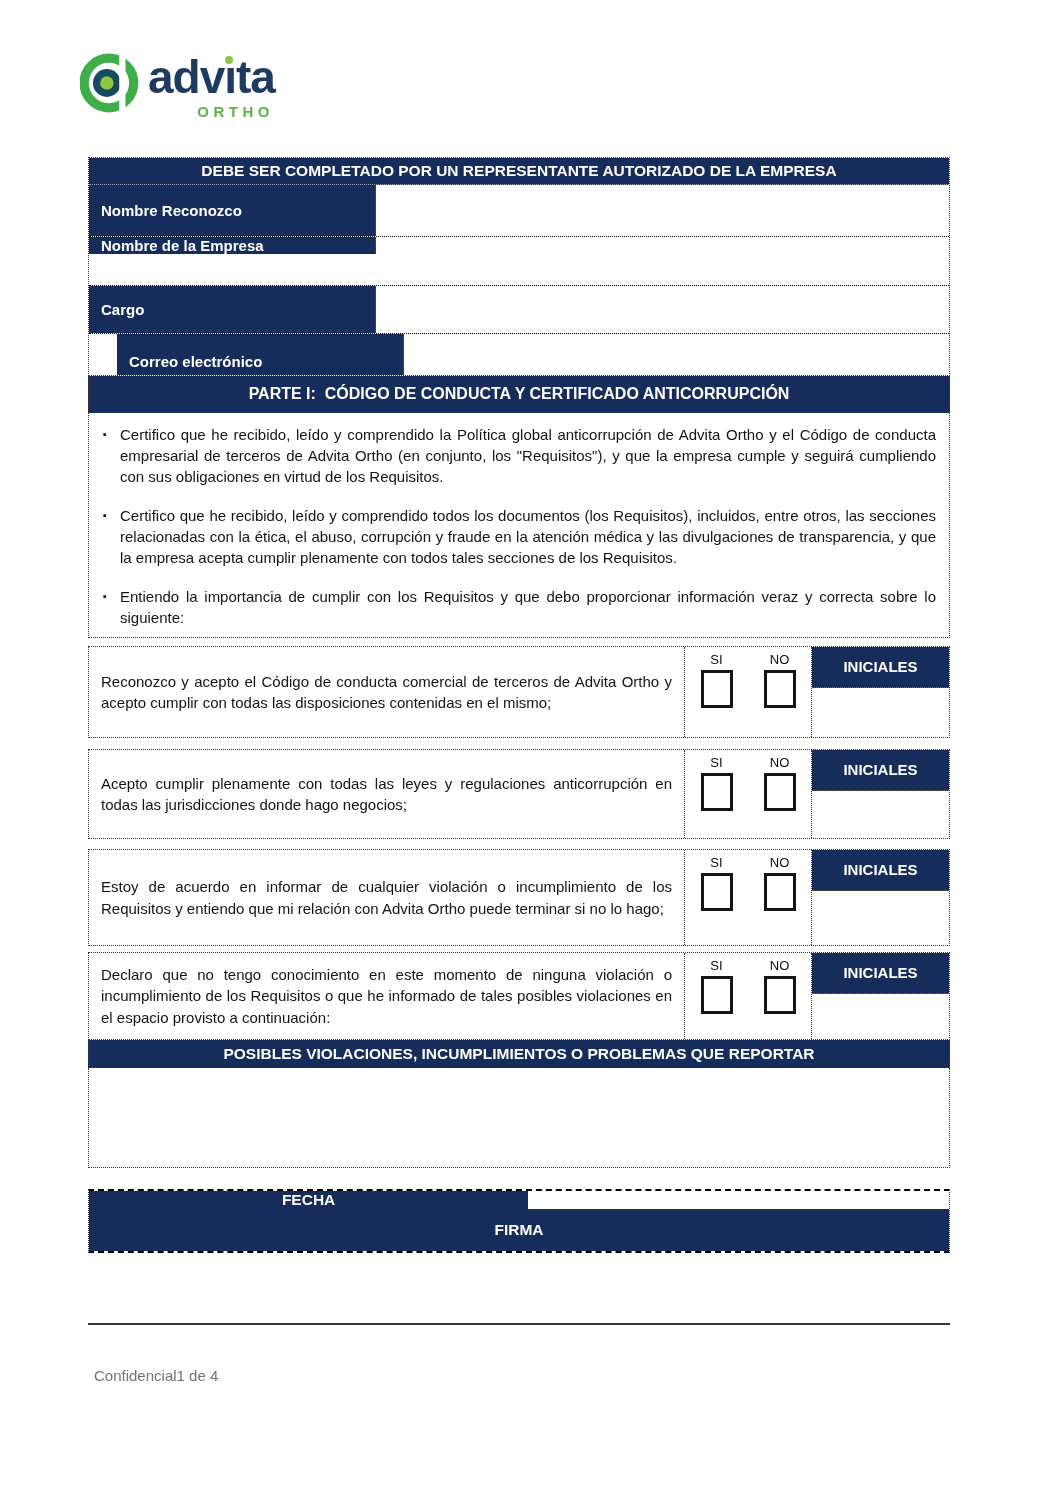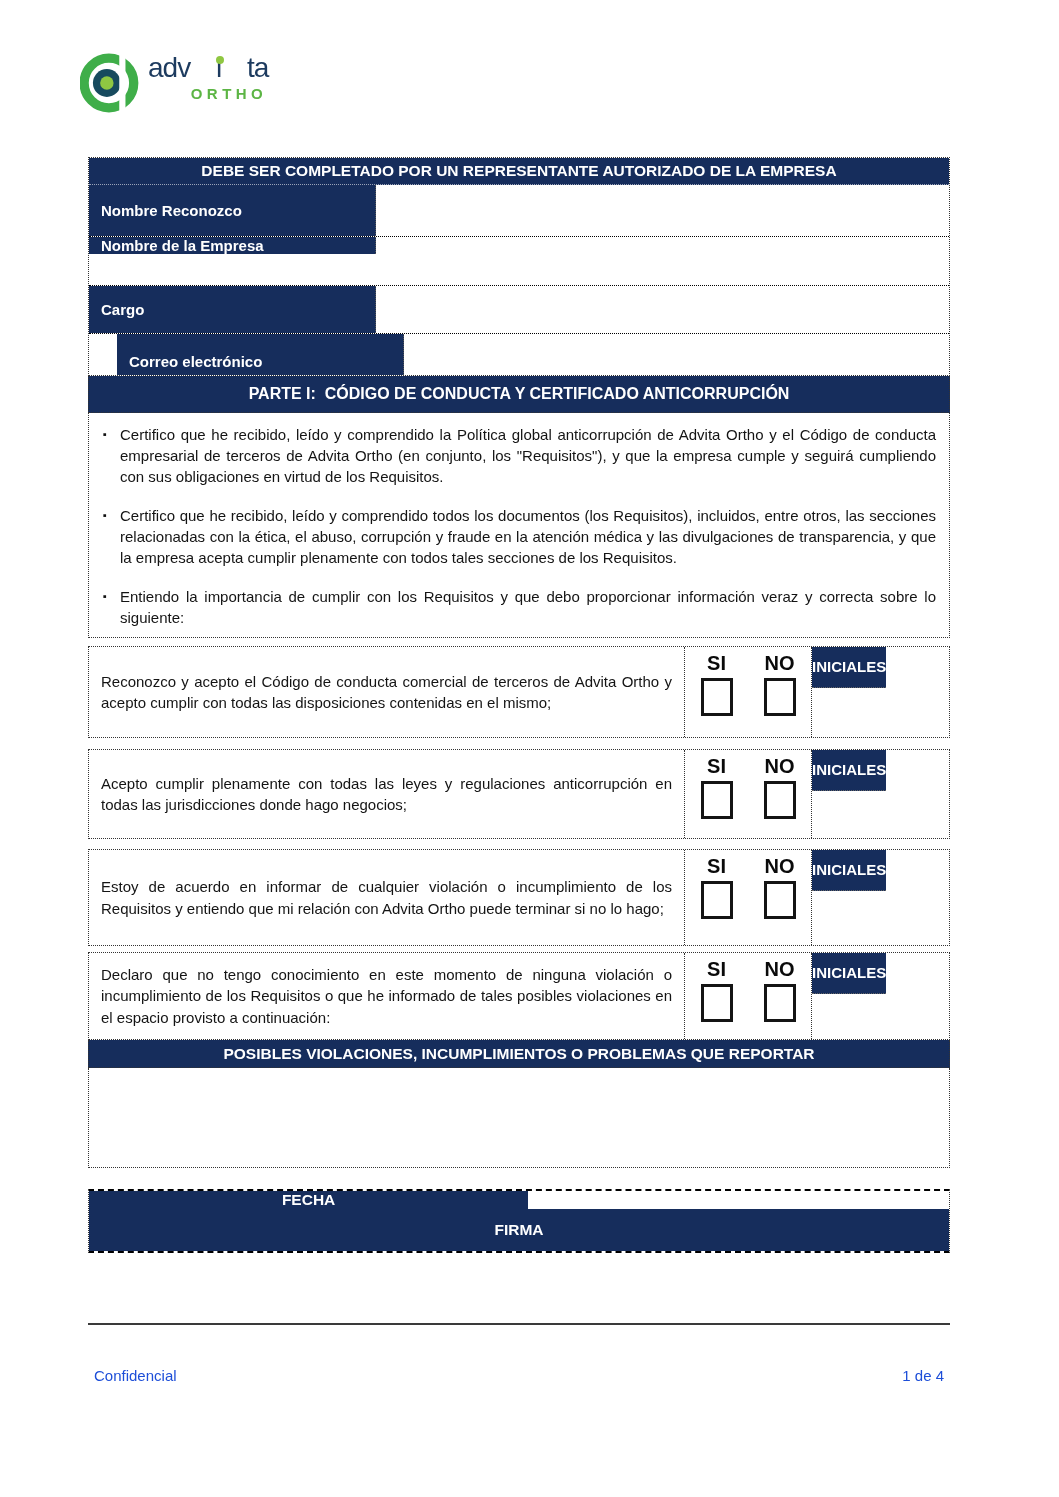--- a/index.html
+++ b/index.html
@@ -11,21 +11,21 @@
     --ink:#1a1a1a;
   }
   *{box-sizing:border-box;margin:0;padding:0;}
   body{background:#e8e8e8;font-family:"Liberation Sans",sans-serif;}
   .page{position:relative;width:1059px;height:1497px;background:#ffffff;margin:0 auto;color:var(--ink);overflow:hidden;}
 
   
   .logo{position:absolute;top:52px;left:80px;display:flex;align-items:flex-start;}
   .logo-icon{width:62px;height:62px;}
   .logo-text{margin-left:6px;margin-top:2px;}
-  .brand{font-size:28px;font-weight:normal;color:var(--brand_navy);letter-spacing:-1px;line-height:1;display:inline-flex;gap:25px;}
+  .brand{font-size:46px;font-weight:bold;color:var(--brand_navy);letter-spacing:-1px;line-height:1;display:inline-flex;}
   .brand-i{position:relative;}
   .brand-i::after{content:"";position:absolute;width:8px;height:8px;border-radius:50%;background:var(--lime);top:2px;left:1px;}
   .ortho{text-align:right;color:var(--ortho_green);font-weight:bold;letter-spacing:4.5px;font-size:15px;margin-top:3px;padding-right:1px;}
 
   
   .content{position:absolute;top:157px;left:88px;width:862px;}
 
   .band{background:var(--navy);color:#fff;font-weight:bold;text-align:center;}
 
   
@@ -50,39 +50,39 @@
 
   
   .statement{display:flex;border:1px dotted #333;background:#fff;}
   .s1{margin-top:8px;min-height:92px;}
   .s2{margin-top:11px;min-height:90px;}
   .s3{margin-top:10px;min-height:97px;}
   .s4{margin-top:6px;min-height:88px;}
   .stmt-text{flex:1;padding:6px 12px;display:flex;align-items:center;font-size:15px;line-height:21.5px;text-align:justify;color:#141414;}
   .sino-cell{width:127px;border-left:1px dotted #333;padding-top:5px;display:flex;justify-content:space-around;align-items:flex-start;}
   .sino-opt{display:flex;flex-direction:column;align-items:center;}
-  .sino-label{font-weight:bold;font-size:20px;color:#0a0a0a;}
+  .sino-label{font-weight:normal;font-size:13px;color:#0a0a0a;}
   .checkbox{width:32px;height:38px;border:3px solid #141414;margin-top:3px;background:#fff;}
-  .initials-col{width:138px;border-left:1px dotted #333;display:flex;flex-direction:row;}
+  .initials-col{width:138px;border-left:1px dotted #333;display:flex;flex-direction:column;}
   .initials-head{height:41px;line-height:40px;font-size:15px;border-bottom:1px dotted #666;}
   .initials-value{flex:1;background:#fff;}
 
   
   .viol-band{height:28px;line-height:27px;font-size:15.5px;border:1px dotted #333;border-top:none;}
   .viol-box{height:100px;border:1px dotted #333;border-top:none;background:#fff;}
 
   
   .sign-row{margin-top:21px;display:flex;height:64px;border-top:2px dashed #000;border-bottom:2px dashed #000;border-left:1px dotted #333;border-right:1px dotted #333;flex-direction:column;}
   .sign-cell{background:var(--navy);color:#fff;font-weight:bold;font-size:15.5px;display:flex;align-items:center;justify-content:center;}
   .sign-date{width:51.3%;border-right:2px solid #fff;}
   .sign-sig{flex:1;}
 
   
   .footer-rule{margin-top:70px;border-top:2px solid #3a3a3a;width:100%;}
-  .footer{display:flex;justify-content:space-between;margin-top:42px;font-size:15px;color:#1d4ed8;padding:0 6px;}
+  .footer{display:flex;margin-top:42px;font-size:15px;color:#737373;padding:0 6px;}
 </style>
 </head>
 <body>
 
 <div class="page">
 
   <div class="logo">
     <svg class="logo-icon" viewBox="0 0 60 60">
       <circle cx="28" cy="30" r="24" fill="none" stroke="#3fae49" stroke-width="9"></circle>
       <circle cx="26" cy="30" r="13.5" fill="#174a5e"></circle>

